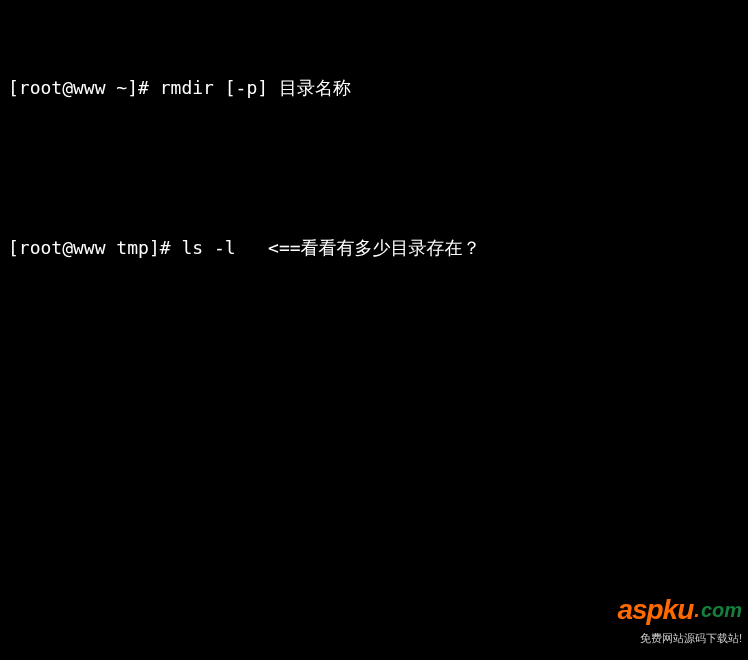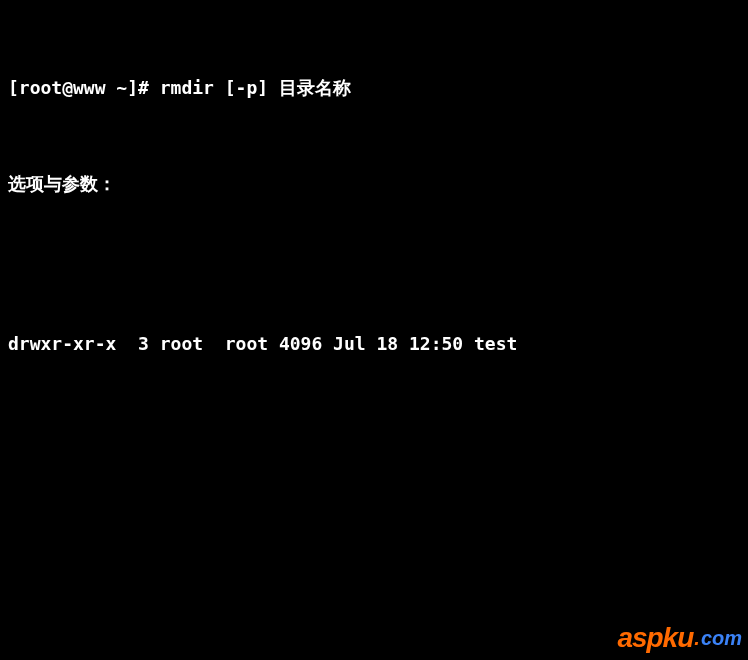--- a/index.html
+++ b/index.html
@@ -18,21 +18,20 @@
       padding: 8px;
       position: relative;
       overflow: hidden;
     }
     .terminal {
       white-space: pre-wrap;
       word-break: break-all;
     }
     .line {
       display: block;
-      font-weight: bold;
     }
     .watermark {
       position: absolute;
       right: 6px;
       bottom: 6px;
       font-family: Arial, sans-serif;
       text-align: right;
     }
     .wm-main {
       display: flex;
@@ -50,47 +49,47 @@
       font-size: 20px;
       font-weight: 900;
       font-style: italic;
       color: #ff6a00;
       margin: 0 1px;
     }
     .wm-com {
       font-size: 20px;
       font-weight: 900;
       font-style: italic;
-      color: #3b82f6;
+      color: #15803d;
     }
     .wm-tag {
       font-size: 11px;
       color: #ccc;
       margin-top: -4px;
     }
   </style>
 </head>
 <body>
 
 <div class="terminal">
   <span class="line">[root@www ~]# rmdir [-p] 目录名称</span>
-  <span class="line">选项与参数：</span>
   <span class="line"></span>
-  <span class="line">drwxr-xr-x  3 root  root 4096 Jul 18 12:50 test</span>
+  <span class="line">[root@www tmp]# ls -l   &lt;==看看有多少目录存在？</span>
   
   
   
   
   
   
   
   
   
   
 </div>
 
 <div class="watermark">
   <div class="wm-main">
     <span class="wm-brand">aspku</span>
     <span class="wm-dot">.</span>
     <span class="wm-com">com</span>
   </div>
+  <div class="wm-tag">免费网站源码下载站!</div>
 </div>
 
 </body></html>

